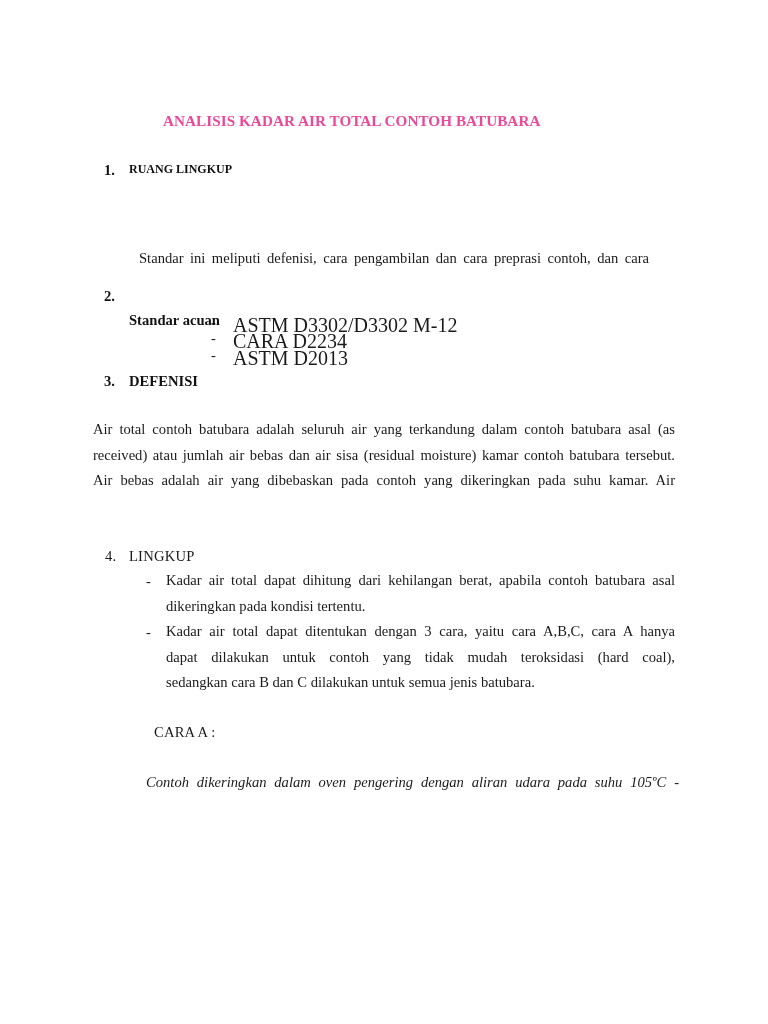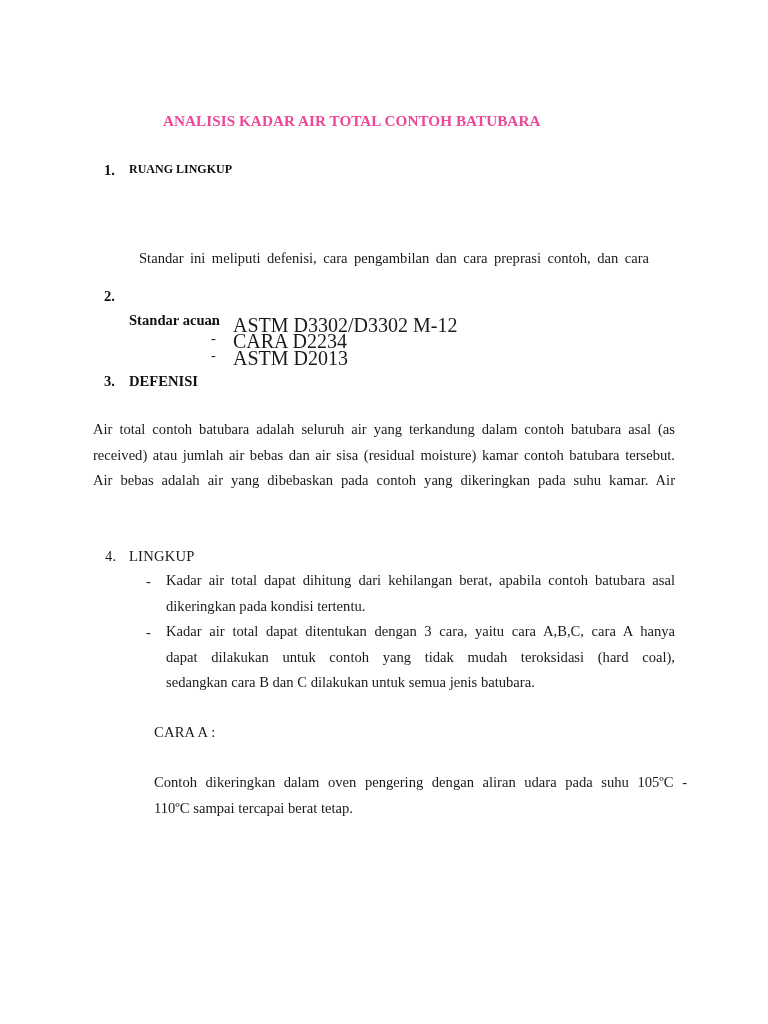--- a/index.html
+++ b/index.html
@@ -100,18 +100,17 @@
       <div class="para" style="left:166px; top:619px; width:509px;">
         <span class="para-line">Kadar air total dapat ditentukan dengan 3 cara, yaitu cara A,B,C, cara A hanya</span>
         <span class="para-line">dapat dilakukan untuk contoh yang tidak mudah teroksidasi (hard coal),</span>
         <span class="para-line last">sedangkan cara B dan C dilakukan untuk semua jenis batubara.</span>
       </div>
     </div>
   </div>
 
   <div>
     <span class="abs sans-ish" style="left:142px; top:724px;margin-left:12px;">CARA A :</span>
-    <div class="para" style="left:154px; top:770px; width:533px;">
+    <div class="para" style="left:146px; top:770px; width:533px;font-style:italic;">
       <span class="para-line">Contoh dikeringkan dalam oven pengering dengan aliran udara pada suhu 105ºC -</span>
-      <span class="para-line last">110ºC sampai tercapai berat tetap.</span>
     </div>
   </div>
 </div>
 
 </body></html>

